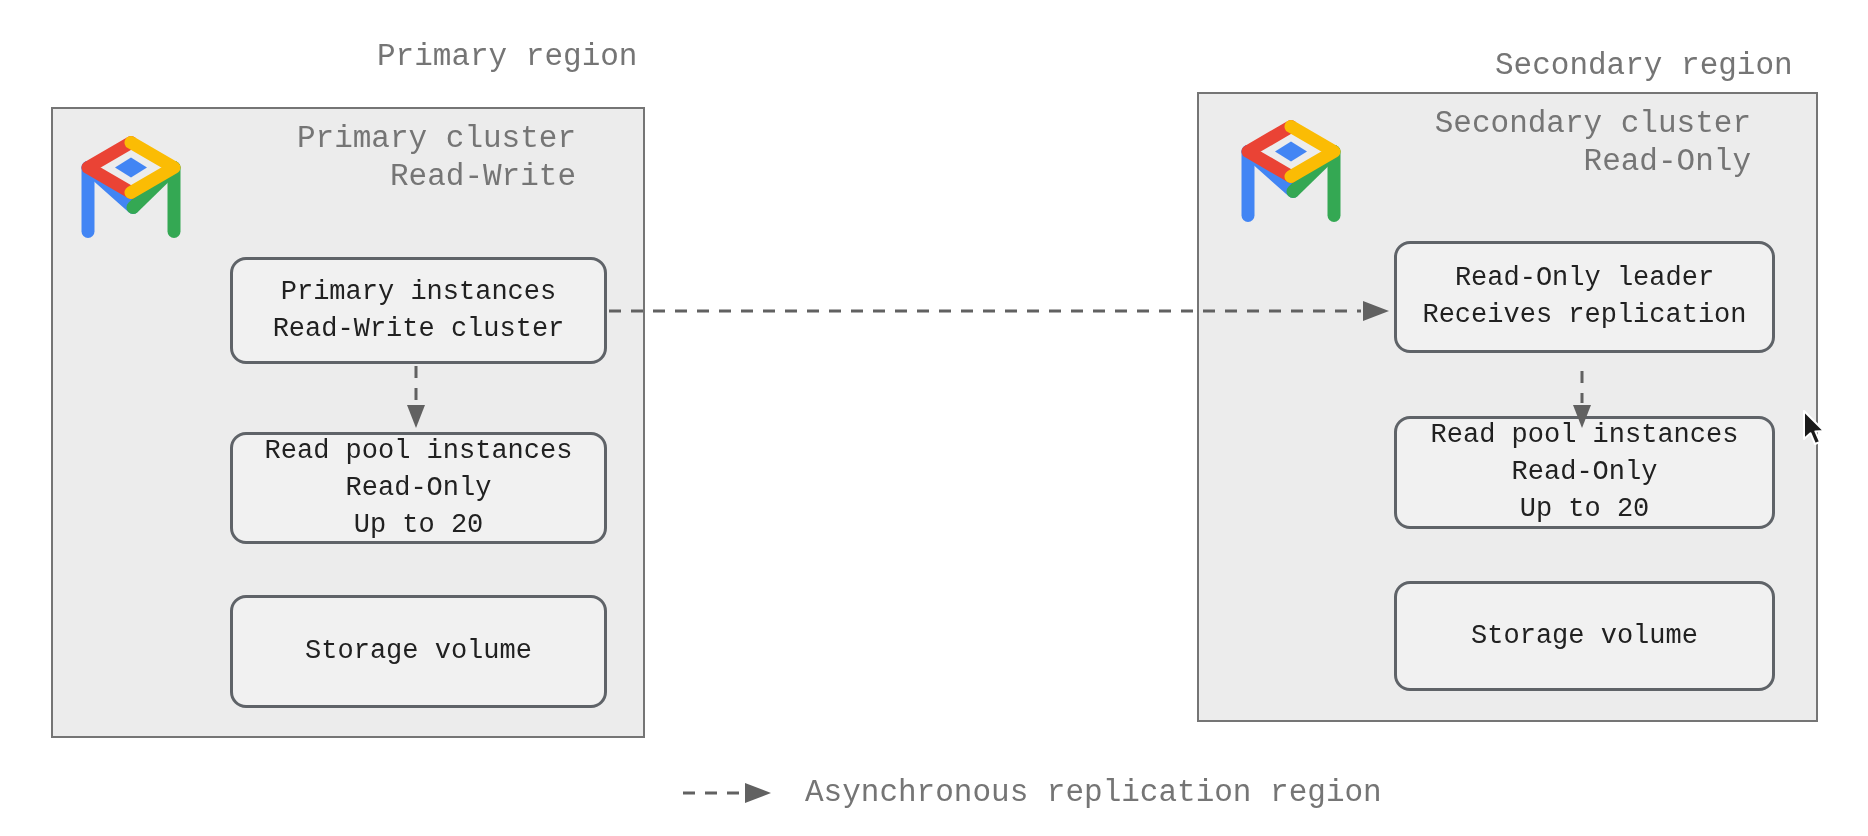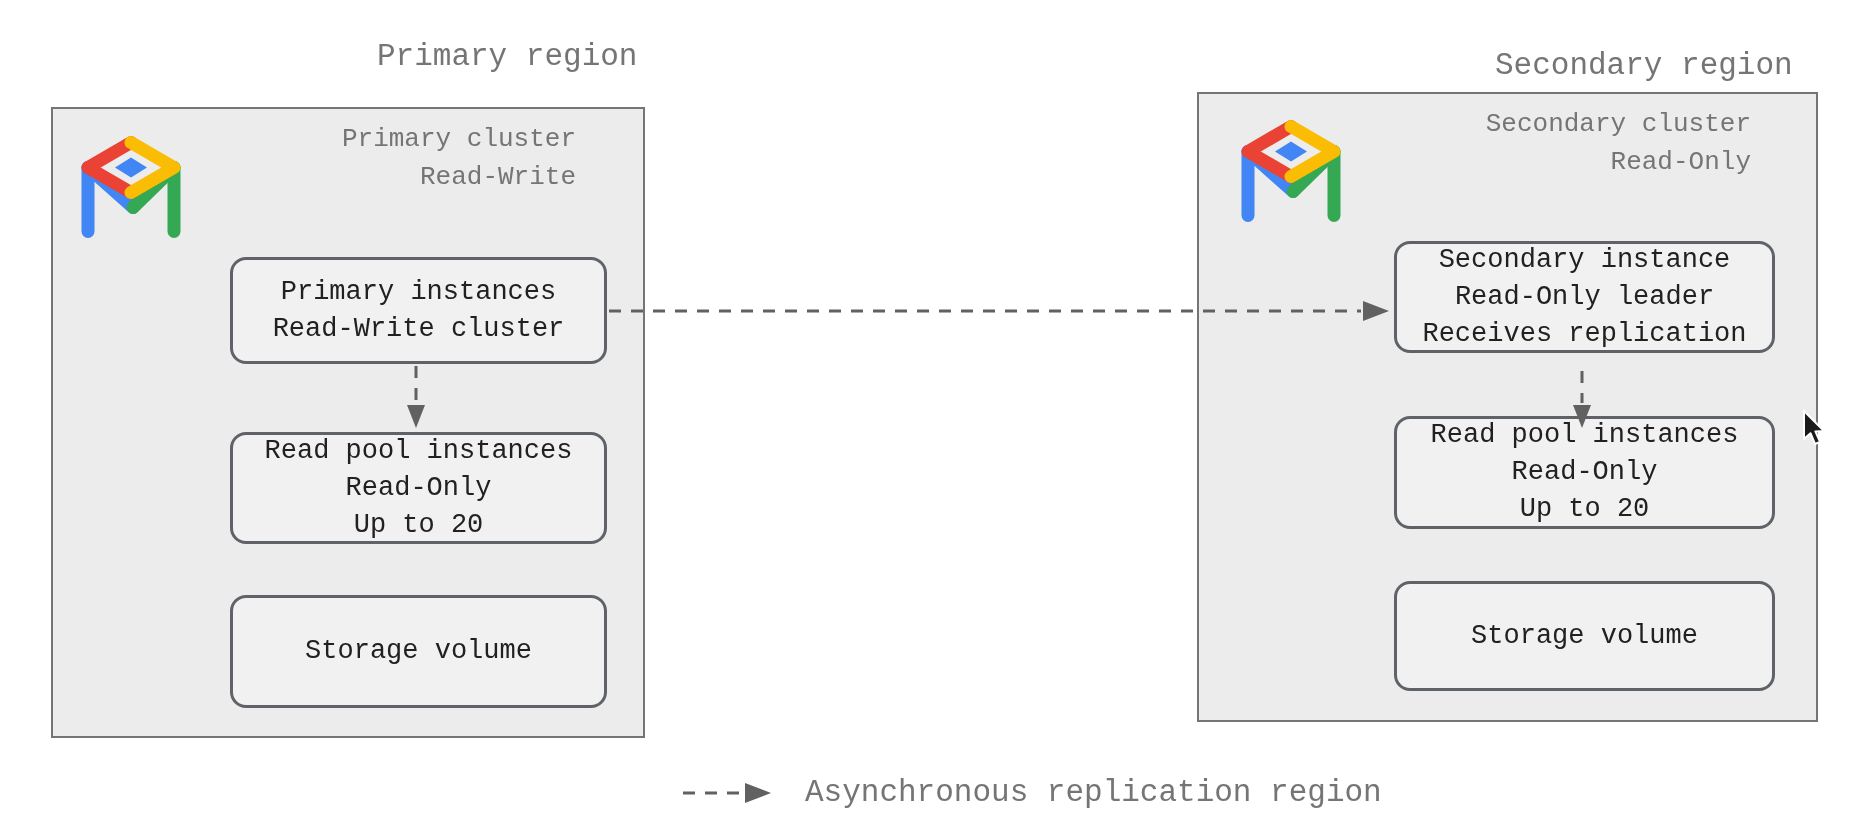--- a/index.html
+++ b/index.html
@@ -13,21 +13,21 @@
     font-size:31px;line-height:38px;white-space:nowrap;
   }
   .cluster{
     position:absolute;box-sizing:border-box;
     background:var(--cluster-fill,#ececec);
     border:2px solid var(--cluster-border,#757575);
   }
   .cluster-title{
     position:absolute;text-align:right;
     color:var(--label-gray,#757575);
-    font-size:26px;line-height:38px;white-space:nowrap;
+    font-size:31px;line-height:38px;white-space:nowrap;
   }
   .node{
     position:absolute;box-sizing:border-box;
     background:var(--node-fill,#f1f1f1);
     border:3px solid var(--node-border,#5f6368);
     border-radius:16px;
     display:flex;flex-direction:column;justify-content:center;align-items:center;
     color:var(--node-text,#212121);
     font-size:27px;line-height:37px;text-align:center;
   }
@@ -95,21 +95,20 @@
       <path class="st-yellow" d="M50,8 L93,33 L50,58"></path>
       <polygon class="f-blue" points="50,23 66,33 50,43 34,33"></polygon>
     </svg>
 
     <div class="cluster-title" style="right:65px;top:11px;">
       <div>Secondary cluster</div>
       <div>Read-Only</div>
     </div>
 
     <div class="node" style="left:195px;top:147px;width:381px;height:112px;">
-      <div>Secondary instance</div>
       <div>Read-Only leader</div>
       <div>Receives replication</div>
     </div>
 
     <div class="node" style="left:195px;top:322px;width:381px;height:113px;">
       <div>Read pool instances</div>
       <div>Read-Only</div>
       <div>Up to 20</div>
     </div>
 

